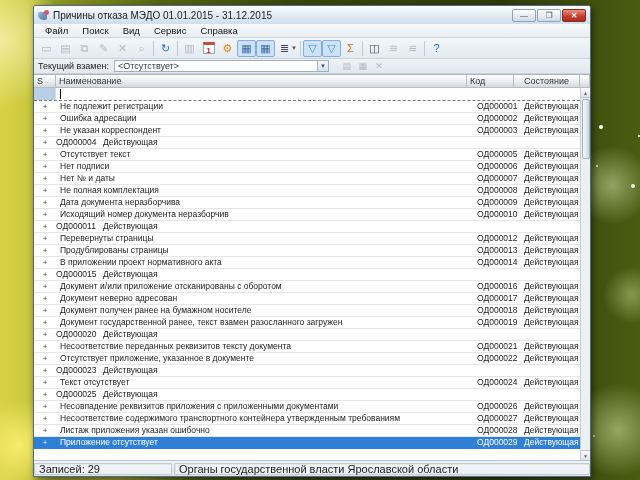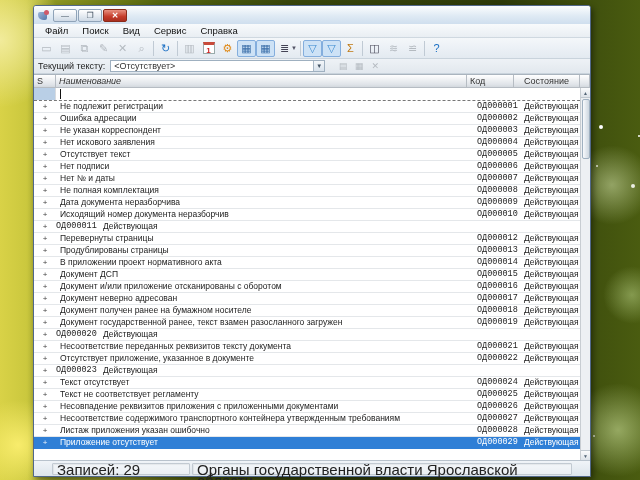--- a/index.html
+++ b/index.html
@@ -69,65 +69,66 @@
   .filter-icons { display:flex; margin-left:10px; }
   .filter-icons .tb-icon { width:16px; height:13px; font-size:9px; }
 
   
   .table-wrap { flex:1; background:#fff; display:flex; flex-direction:column; overflow:hidden;
     border-top:1px solid #aab4be; position:relative; }
   .thead { display:flex; height:13px; flex:0 0 13px; font-size:9px; color:#333; }
   .th { background:linear-gradient(#ffffff,#dfe3e8 80%,#d3d8de); border-right:1px solid #b6bcc3;
     border-bottom:1px solid #b6bcc3; padding:0 3px; line-height:12px; white-space:nowrap; overflow:hidden; }
   .col-marker { width:22px; flex:0 0 22px; }
-  .col-name   { flex:1;font-style:italic; }
+  .col-name   { flex:1; }
   .col-code   { width:47px; flex:0 0 47px; }
   .col-state  { width:66px; flex:0 0 66px; text-align:center; }
   .col-scroll { width:10px; flex:0 0 10px; }
 
   .editrow { display:flex; height:13px; flex:0 0 13px; border-bottom:1px dashed #777; font-size:9px; }
   .editrow .cell-marker { width:22px; flex:0 0 22px; background:#b9cfe6; border-right:1px solid #d7dbe0; }
   .editrow .cell-name { flex:1; position:relative; }
   .caret { position:absolute; left:4px; top:1px; width:1px; height:10px; background:#111; }
 
   .rows { flex:1; overflow:hidden; }
   .trow { display:flex; height:12px; font-size:8.5px; color:#222; border-bottom:1px solid #e4e7ea;
     line-height:11px; white-space:nowrap; }
   .trow .cell-marker { width:22px; flex:0 0 22px; text-align:center; color:#444; font-size:8px; }
   .trow .cell-name { flex:1; padding-left:4px; overflow:hidden; }
-  .trow .cell-code { width:47px; flex:0 0 47px; overflow:hidden;font-family:Liberation Mono, monospace; }
+  .trow .cell-code { width:47px; flex:0 0 47px; overflow:hidden; }
   .trow .cell-state { width:66px; flex:0 0 66px; overflow:hidden; }
   .trow.selected { background:#2f7fd6; color:#fff; border-bottom-color:#2f7fd6; }
   .trow.selected .cell-marker { color:#e8f0fa; }
 
   .vscroll { position:absolute; right:0; top:13px; bottom:0; width:10px; background:#edf0f3;
     border-left:1px solid #c8cdd2; display:flex; flex-direction:column; align-items:center; }
   .vs-arrow { width:10px; height:10px; font-size:5px; line-height:10px; text-align:center;
     color:#567; background:linear-gradient(#fafbfc,#dde3e9); border-bottom:1px solid #c0c8cf; }
   .vs-arrow.down { margin-top:auto; border-top:1px solid #c0c8cf; border-bottom:none; }
   .vs-thumb { width:8px; height:60px; margin-top:1px; background:linear-gradient(90deg,#f8fafc,#ccd6e0);
     border:1px solid #9fb0c0; border-radius:2px; }
 
   .statusbar { height:16px; flex:0 0 16px; background:linear-gradient(#f0f4f8,#dde5ec);
-    border-top:1px solid #b8c2cc; display:flex; align-items:center; font-size:15px; color:#222; padding:1px 18px; }
+    border-top:1px solid #b8c2cc; display:flex; align-items:center; font-size:11px; color:#222; padding:1px 0; }
   .sb-panel { border:1px solid #c2cad2; border-radius:1px; height:12px; line-height:11px;
     padding:0 4px; background:rgba(255,255,255,.35); box-shadow:inset 1px 1px 1px rgba(0,0,0,.06); }
   .sb-records { width:138px; flex:0 0 138px; }
   .sb-org { flex:1; margin-left:2px; }
 </style>
 </head>
 <body>
 
 <div class="bg"></div>
 <div class="bg-dots" style="left:40px;top:130px;"></div>
 
 <div class="window">
 
   <div class="titlebar">
     <span class="title-icon"></span>
+    <span class="title-text">Причины отказа МЭДО  01.01.2015 - 31.12.2015</span>
     <span class="winbtns">
       <span class="winbtn">—</span>
       <span class="winbtn">❐</span>
       <span class="winbtn close">✕</span>
     </span>
   </div>
 
   <div class="menubar">
 
       <span class="menu-item">Файл</span>
@@ -183,21 +184,21 @@
 
       <span class="tb-icon disabled">≋</span>
 
       <span class="tb-icon disabled">≌</span>
     <span class="tb-sep"></span>
       <span class="tb-icon" style="color: rgb(26, 111, 196);">?</span>
 
   </div>
 
   <div class="filterbar">
-    <span>Текущий тексту:</span>
+    <span>Текущий взамен:</span>
     <span class="filter-combo">
       <span>&lt;Отсутствует&gt;</span>
       <span class="combo-arrow">▼</span>
     </span>
     <span class="filter-icons">
 
         <span class="tb-icon disabled">▤</span>
 
         <span class="tb-icon disabled">▦</span>
 
@@ -240,21 +241,20 @@
 
         <div class="trow">
           <span class="cell-marker">+</span>
           <span class="cell-name">Не указан корреспондент</span>
           <span class="cell-code">ОД000003</span>
           <span class="cell-state">Действующая</span>
         </div>
 
         <div class="trow">
           <span class="cell-marker">+</span>
-          <span class="cell-name">Нет искового заявления</span>
           <span class="cell-code">ОД000004</span>
           <span class="cell-state">Действующая</span>
         </div>
 
         <div class="trow">
           <span class="cell-marker">+</span>
           <span class="cell-name">Отсутствует текст</span>
           <span class="cell-code">ОД000005</span>
           <span class="cell-state">Действующая</span>
         </div>
@@ -316,21 +316,20 @@
 
         <div class="trow">
           <span class="cell-marker">+</span>
           <span class="cell-name">В приложении проект нормативного акта</span>
           <span class="cell-code">ОД000014</span>
           <span class="cell-state">Действующая</span>
         </div>
 
         <div class="trow">
           <span class="cell-marker">+</span>
-          <span class="cell-name">Документ ДСП</span>
           <span class="cell-code">ОД000015</span>
           <span class="cell-state">Действующая</span>
         </div>
 
         <div class="trow">
           <span class="cell-marker">+</span>
           <span class="cell-name">Документ и/или приложение отсканированы с оборотом</span>
           <span class="cell-code">ОД000016</span>
           <span class="cell-state">Действующая</span>
         </div>
@@ -384,21 +383,20 @@
 
         <div class="trow">
           <span class="cell-marker">+</span>
           <span class="cell-name">Текст отсутствует</span>
           <span class="cell-code">ОД000024</span>
           <span class="cell-state">Действующая</span>
         </div>
 
         <div class="trow">
           <span class="cell-marker">+</span>
-          <span class="cell-name">Текст не соответствует регламенту</span>
           <span class="cell-code">ОД000025</span>
           <span class="cell-state">Действующая</span>
         </div>
 
         <div class="trow">
           <span class="cell-marker">+</span>
           <span class="cell-name">Несовпадение реквизитов приложения с приложенными документами</span>
           <span class="cell-code">ОД000026</span>
           <span class="cell-state">Действующая</span>
         </div>

